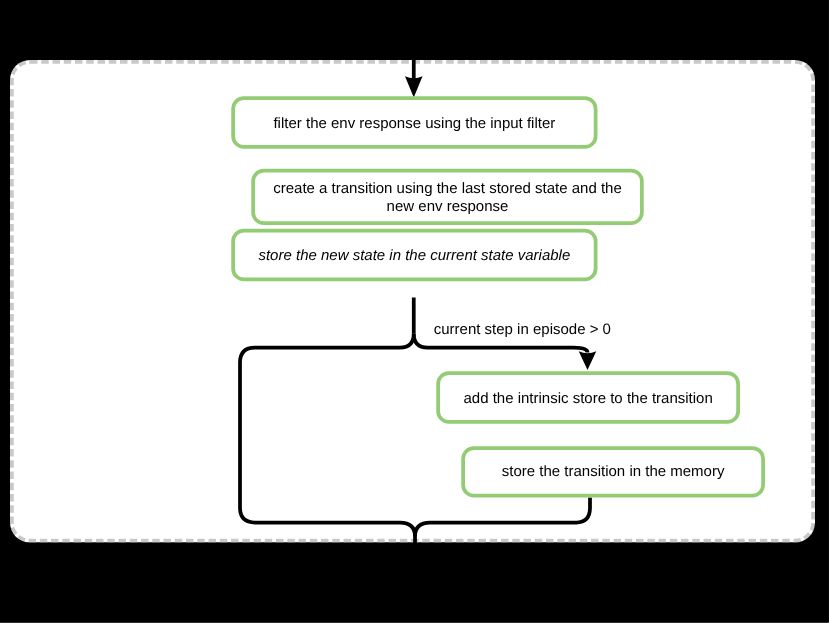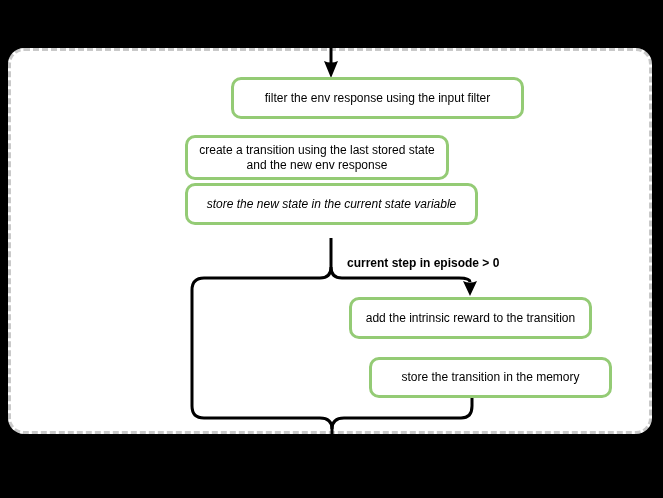--- a/index.html
+++ b/index.html
@@ -42,31 +42,31 @@
     border: 3px solid #94cb75;
     border-radius: 10px;
     display: flex;
     align-items: center;
     justify-content: center;
     text-align: center;
     font-size: 12px;
     line-height: 15px;
     padding: 2px 10px;
   }
-  .node-1 { left: 185px; top: 77px;  width: 293px; height: 42px; margin-left: 46px; }
-  .node-2 { left: 185px; top: 135px; width: 264px; height: 45px; }
+  .node-1 { left: 185px; top: 77px;  width: 293px; height: 42px; }
+  .node-2 { left: 201px; top: 135px; width: 314px; height: 45px; }
   .node-3 { left: 185px; top: 183px; width: 293px; height: 42px; font-style: italic; }
   .node-4 { left: 349px; top: 297px; width: 243px; height: 42px; }
   .node-5 { left: 349px; top: 357px; width: 243px; height: 41px; margin-left: 20px; }
   .condition-label {
     position: absolute;
     left: 347px;
     top: 256px;
     font-size: 12px;
-    font-weight: bold;
+    font-weight: normal;
     white-space: nowrap;
   }
   svg.edges {
     position: absolute;
     left: 0;
     top: 0;
     width: 663px;
     height: 498px;
     pointer-events: none;
   }
@@ -111,21 +111,21 @@
 
   <div class="node node-2">
     <span>create a transition using the last stored state and the new env response</span>
   </div>
 
   <div class="node node-3">
     <span>store the new state in the current state variable</span>
   </div>
 
   <div class="node node-4">
-    <span>add the intrinsic reward to the transition</span>
+    <span>add the intrinsic store to the transition</span>
   </div>
 
   <div class="node node-5">
     <span>store the transition in the memory</span>
   </div>
 
   <div class="condition-label">current step in episode &gt; 0</div>
 
 </div>
 

